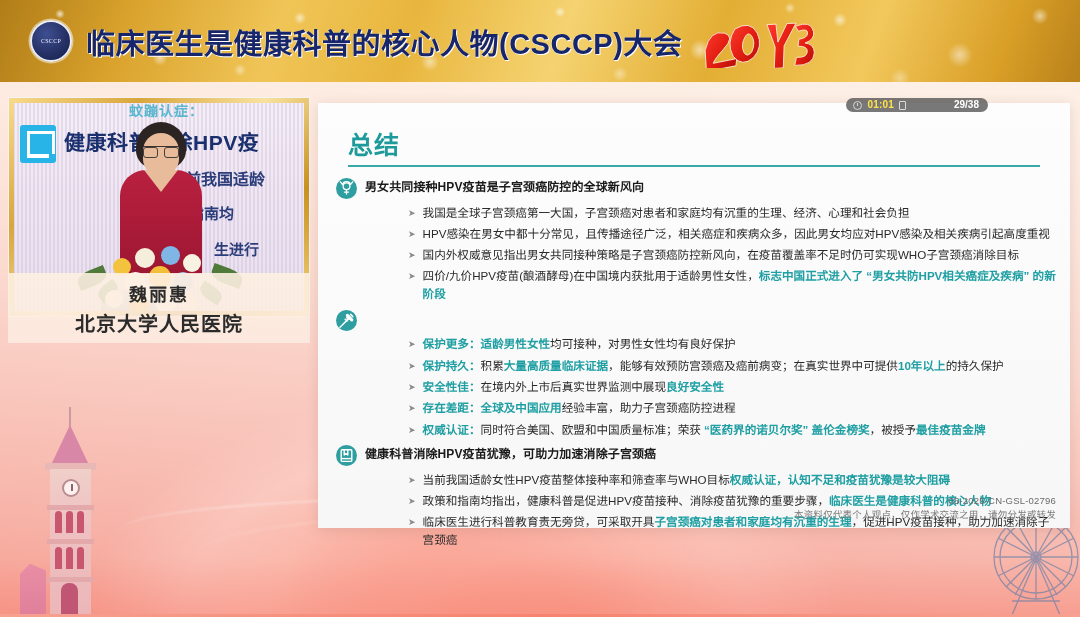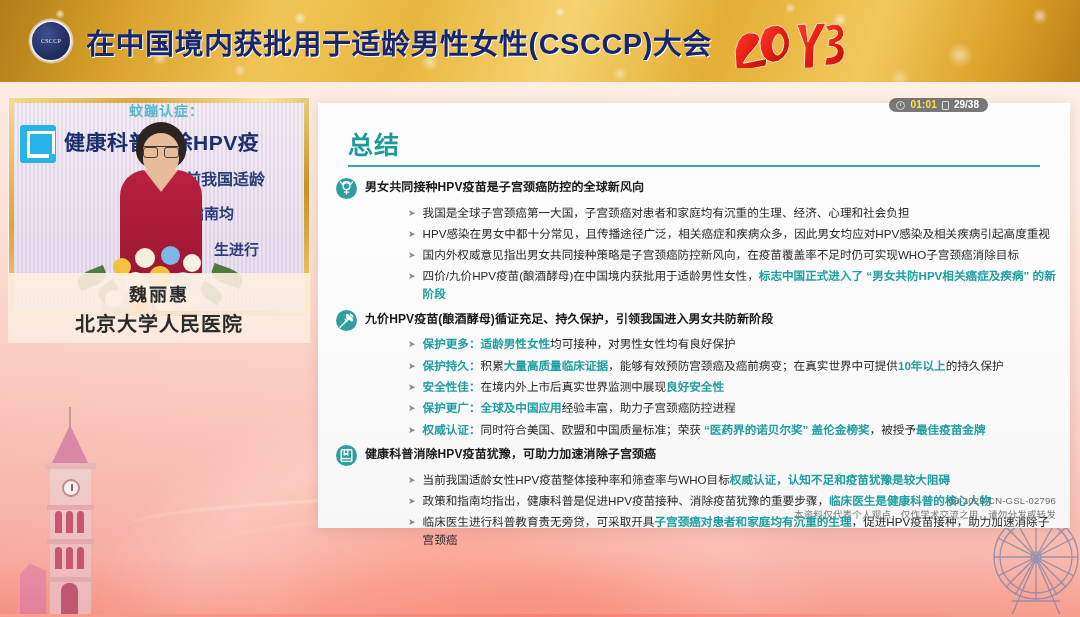--- a/index.html
+++ b/index.html
@@ -282,21 +282,21 @@
     width: 9px; height: 9px; border-radius: 50%;
     border: 1.2px solid #d6d6d6; position: relative; flex: 0 0 auto;
   }
   .badge-clock-icon::after {
     content:""; position:absolute; left:3px; top:1.4px; width:1px; height:3px; background:#d6d6d6;
   }
   .badge-time { color: #ffe24a; font-weight: 700; letter-spacing: 0.2px; }
   .badge-page-icon {
     width: 7px; height: 9px; border: 1.2px solid #dcdcdc; border-radius: 1px; flex: 0 0 auto;
   }
-  .badge-pages { color: #ffffff; font-weight: 600; }
+  .badge-pages { color: #ffffff; font-weight: 600; margin-left: 43px; }
 
   .slide-title {
     position: absolute; left: 30px; top: 22px;
     font-size: 25px; font-weight: 700; color: #1d9a9b; letter-spacing: 1px;
   }
   .slide-rule {
     position: absolute; left: 30px; top: 62px; width: 692px; height: 2px;
     background: #3aa9aa;
   }
 
@@ -401,21 +401,21 @@
       <line x1="74" y1="48" x2="50" y2="104"></line>
       <line x1="74" y1="48" x2="98" y2="104"></line>
       <line x1="50" y1="90" x2="98" y2="90"></line>
     </g>
   </svg>
 
   <div class="banner">
     <div class="banner-logo">
       <span>CSCCP</span>
     </div>
-    <div class="banner-title">在中国境内获批用于适龄男性女性(CSCCP)大会</div>
+    <div class="banner-title">临床医生是健康科普的核心人物(CSCCP)大会</div>
     <div class="banner-year">
       <svg viewBox="0 0 118 54" width="118" height="54" aria-hidden="true">
         <defs>
           <linearGradient id="yearGrad" x1="0" y1="0" x2="1" y2="1">
             <stop offset="0%" stop-color="#ff3b2f"></stop>
             <stop offset="55%" stop-color="#e11d12"></stop>
             <stop offset="100%" stop-color="#b50f08"></stop>
           </linearGradient>
         </defs>
         <g fill="url(#yearGrad)" stroke="#fff6e0" stroke-width="0.8">
@@ -529,38 +529,37 @@
                 <g stroke="#ffffff" stroke-width="1.5" fill="none" stroke-linecap="round">
                   <path d="M6 15.2 L13.6 7.6"></path>
                   <path d="M11.4 5.4 L15.8 9.8" stroke-width="3.2"></path>
                   <path d="M14.6 4.4 L16.8 6.6"></path>
                   <path d="M5.2 16 L4 17.2"></path>
                   <path d="M9.2 9.2 L11 11"></path>
                   <path d="M10.8 7.6 L12.6 9.4"></path>
                 </g>
               </svg>
             </span>
-            <div class="section-head-text">九价HPV疫苗(酿酒酵母)循证充足、持久保护，引领我国进入男女共防新阶段</div>
           </div>
           <ul class="bullets">
             <li class="bullet">
               <span class="arrow">➤</span>
               <span class="btext"><span class="lbl">保护更多：</span><span class="hl">适龄男性女性</span><span>均可接种，对男性女性均有良好保护</span></span>
             </li>
             <li class="bullet">
               <span class="arrow">➤</span>
               <span class="btext"><span class="lbl">保护持久：</span><span>积累</span><span class="hl">大量高质量临床证据</span><span>，能够有效预防宫颈癌及癌前病变；在真实世界中可提供</span><span class="hl">10年以上</span><span>的持久保护</span></span>
             </li>
             <li class="bullet">
               <span class="arrow">➤</span>
               <span class="btext"><span class="lbl">安全性佳：</span><span>在境内外上市后真实世界监测中展现</span><span class="hl">良好安全性</span></span>
             </li>
             <li class="bullet">
               <span class="arrow">➤</span>
-              <span class="btext"><span class="lbl">保护更广：</span><span class="hl">全球及中国应用</span><span>经验丰富，助力子宫颈癌防控进程</span></span>
+              <span class="btext"><span class="lbl">存在差距：</span><span class="hl">全球及中国应用</span><span>经验丰富，助力子宫颈癌防控进程</span></span>
             </li>
             <li class="bullet">
               <span class="arrow">➤</span>
               <span class="btext"><span class="lbl">权威认证：</span><span>同时符合美国、欧盟和中国质量标准；荣获 </span><span class="hl">“医药界的诺贝尔奖” 盖伦金榜奖</span><span>，被授予</span><span class="hl">最佳疫苗金牌</span></span>
             </li>
           </ul>
         </div>
         <div class="section">
           <div class="section-head">
             <span class="sec-icon">

